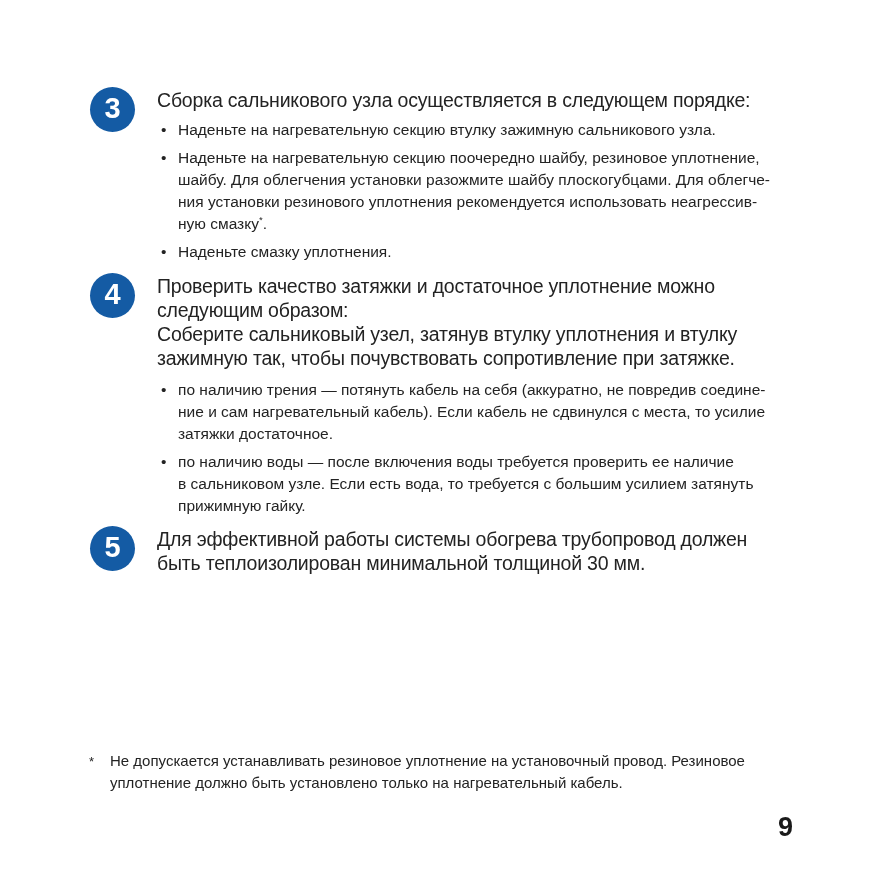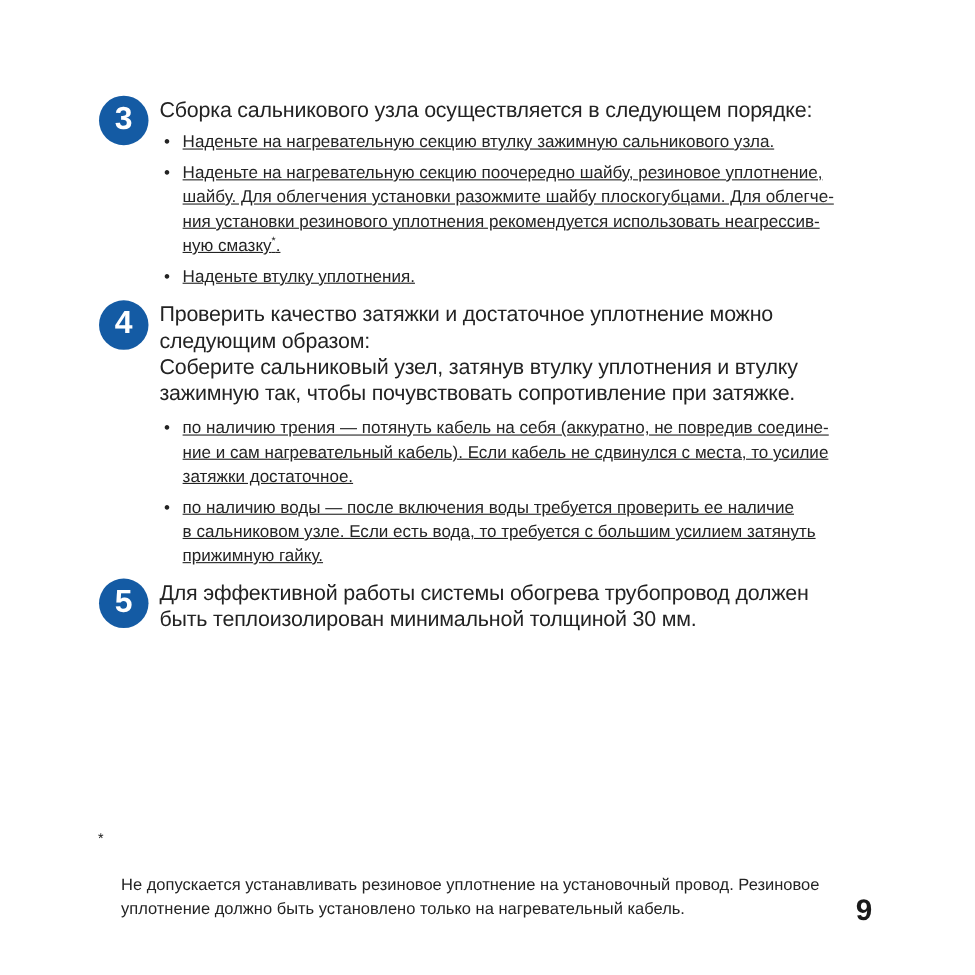--- a/index.html
+++ b/index.html
@@ -32,21 +32,21 @@
     color: #ffffff;
     display: flex;
     align-items: center;
     justify-content: center;
     font-size: 29px;
     font-weight: bold;
     line-height: 1;
     padding-bottom: 2px;
   }
   .step-content {
-    margin-left: 10px;
+    margin-left: 22px;
     width: 648px;
     padding-top: 1px;
   }
   .step-heading {
     font-size: 19.5px;
     line-height: 24px;
     letter-spacing: -0.2px;
     white-space: pre-line;
   }
   .bullets {
@@ -63,21 +63,20 @@
   .bullet .dot {
     flex: none;
     width: 21px;
     padding-left: 4px;
     font-size: 15.5px;
     line-height: 22px;
   }
   .bullet .b-text {
     white-space: pre-line;
     width: 620px;
-    text-decoration: underline;
   }
   sup.fn-ref {
     font-size: 62%;
     vertical-align: super;
     line-height: 0;
   }
   .footnote {
     position: absolute;
     left: 89px;
     top: 750px;
@@ -88,21 +87,20 @@
     width: 710px;
   }
   .footnote .fn-marker {
     flex: none;
     width: 21px;
     font-size: 13px;
     padding-top: 1px;
   }
   .footnote .fn-text {
     white-space: pre-line;
-    margin-top: 44px;
   }
   .page-number {
     position: absolute;
     left: 778px;
     top: 812px;
     font-size: 27px;
     font-weight: bold;
     color: #1a1a1a;
   }
 </style>
@@ -122,21 +120,21 @@
         </div>
         <div class="bullet">
           <span class="dot">•</span>
           <span class="b-text"><span>Наденьте на нагревательную секцию поочередно шайбу, резиновое уплотнение,
 шайбу. Для облегчения установки разожмите шайбу плоскогубцами. Для облегче-
 ния установки резинового уплотнения рекомендуется использовать неагрессив-
 ную смазку</span><sup class="fn-ref">*</sup><span>.</span></span>
         </div>
         <div class="bullet">
           <span class="dot">•</span>
-          <span class="b-text"><span>Наденьте втулку уплотнения.</span><sup class="fn-ref"></sup><span></span></span>
+          <span class="b-text"><span>Наденьте смазку уплотнения.</span><sup class="fn-ref"></sup><span></span></span>
         </div>
       </div>
     </div>
   </div>
 
   <div class="step step-4">
     <div class="badge">4</div>
     <div class="step-content">
       <div class="step-heading">Проверить качество затяжки и достаточное уплотнение можно
 следующим образом:</div>

